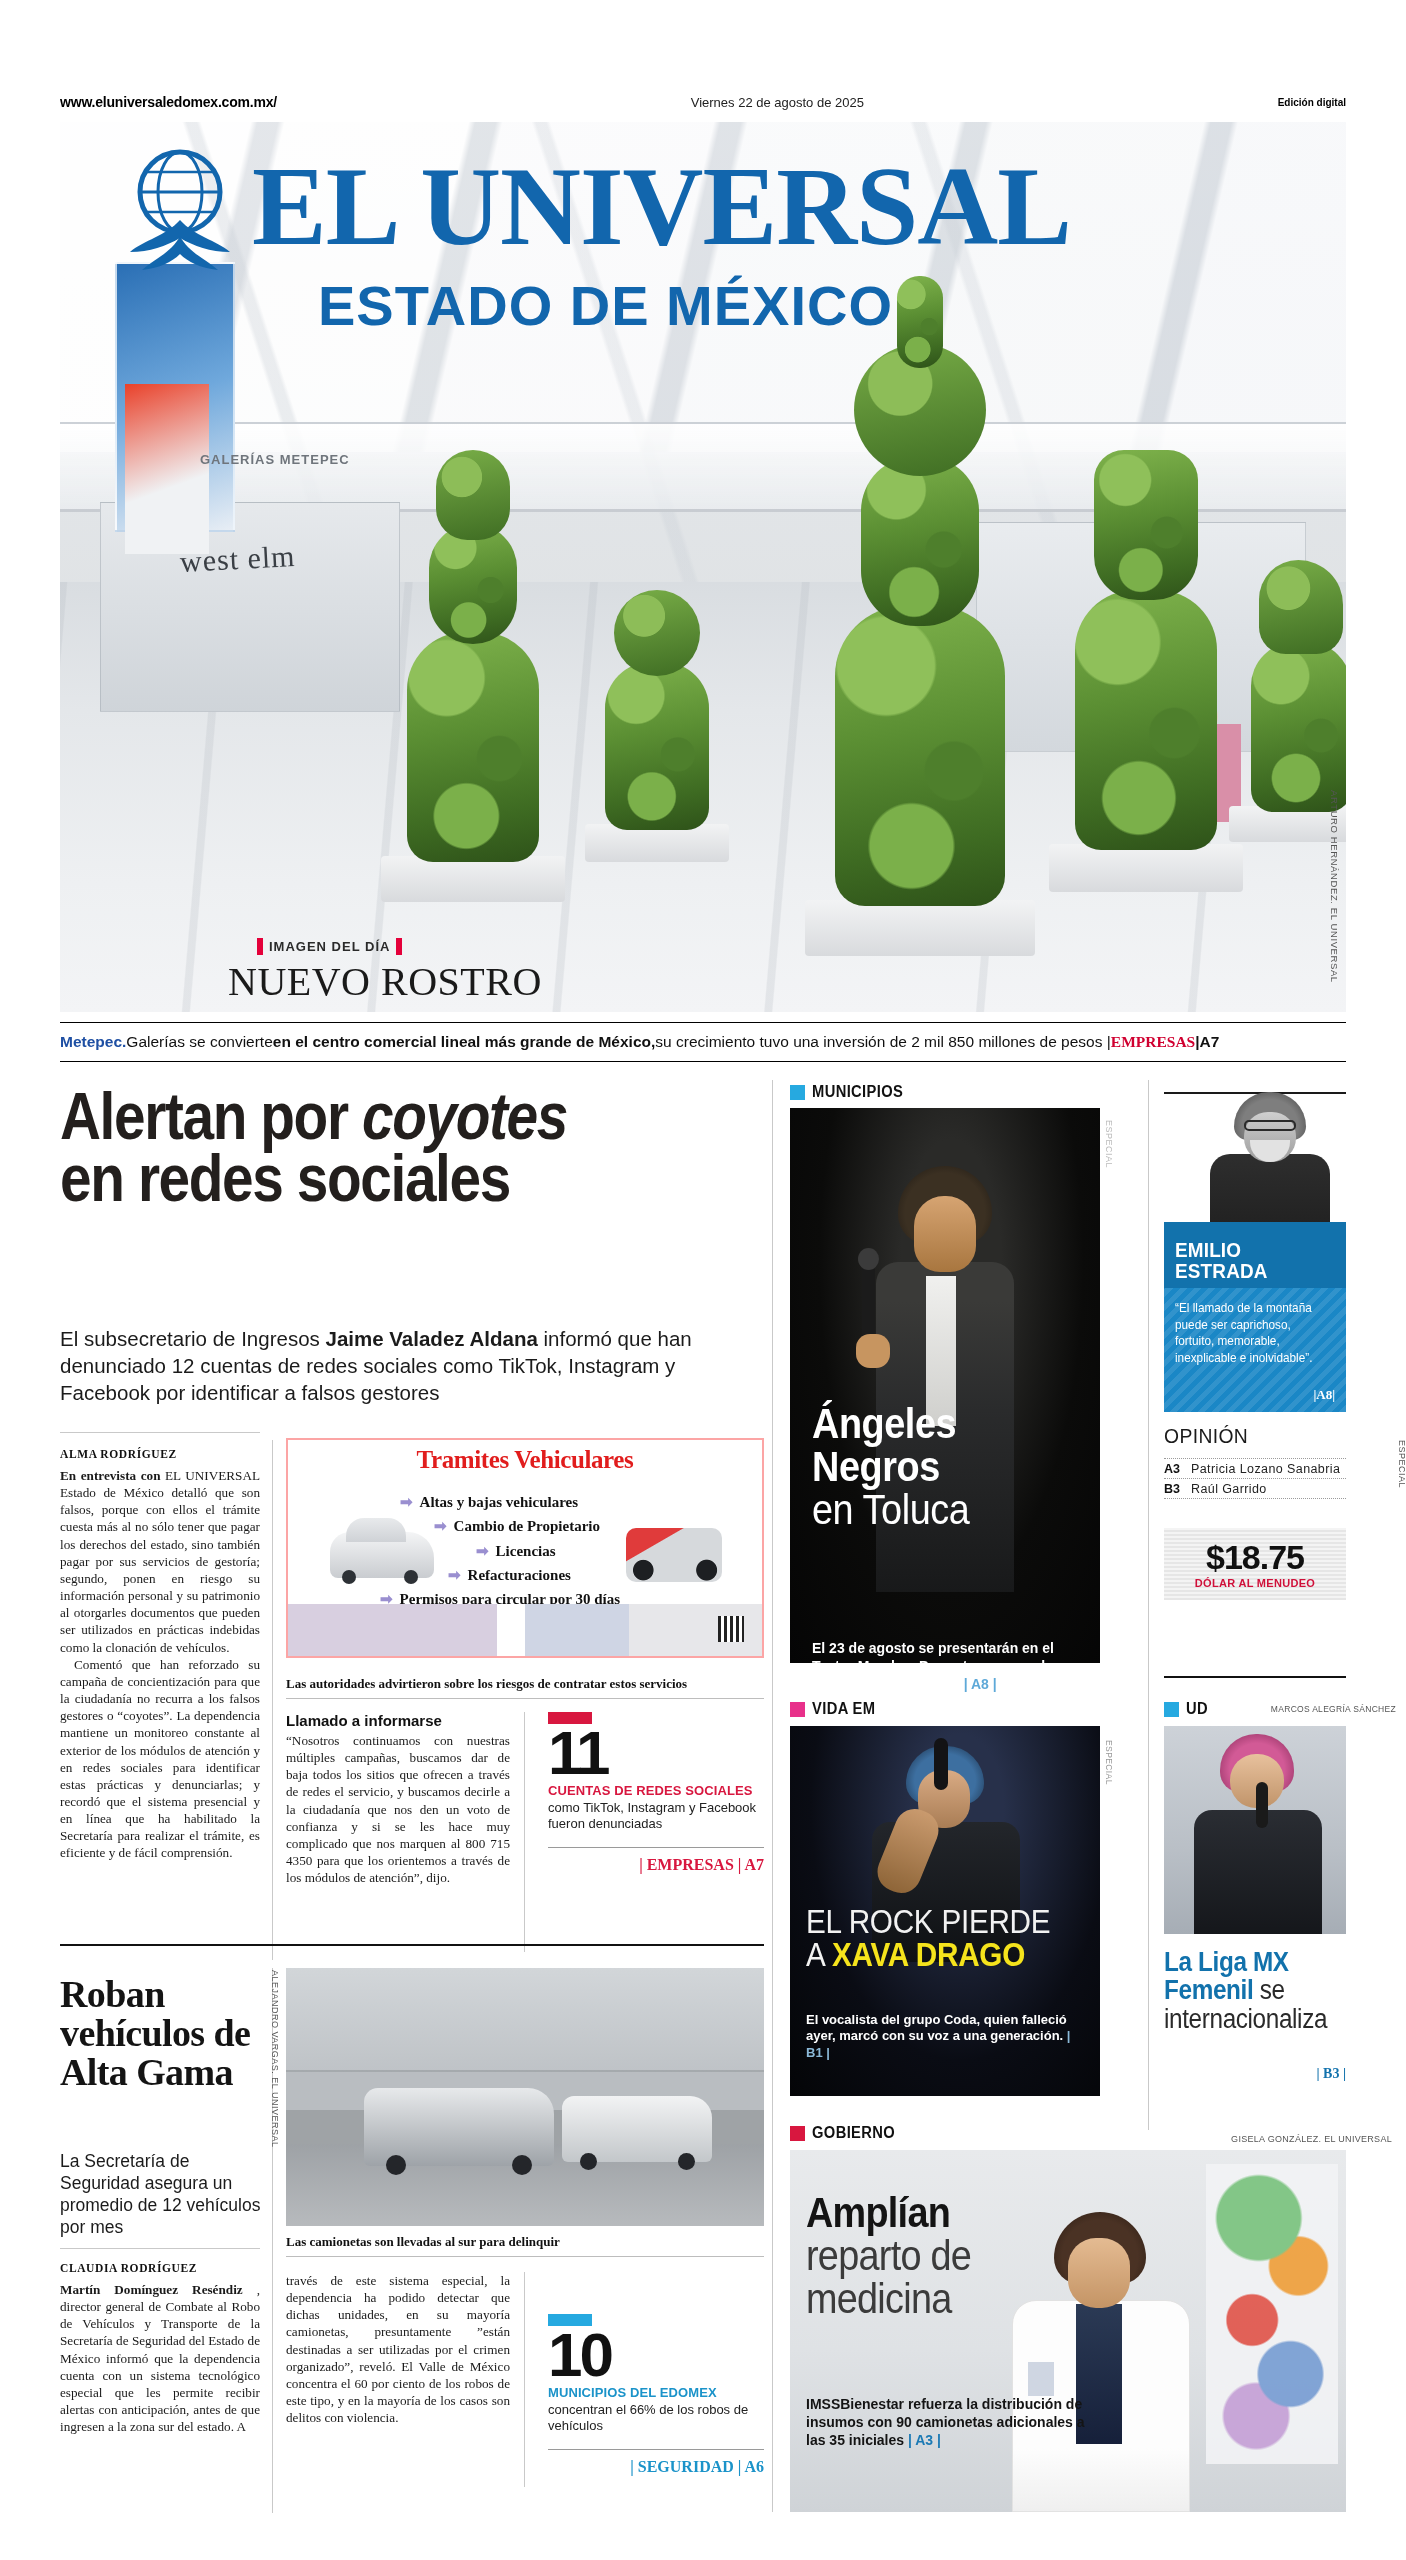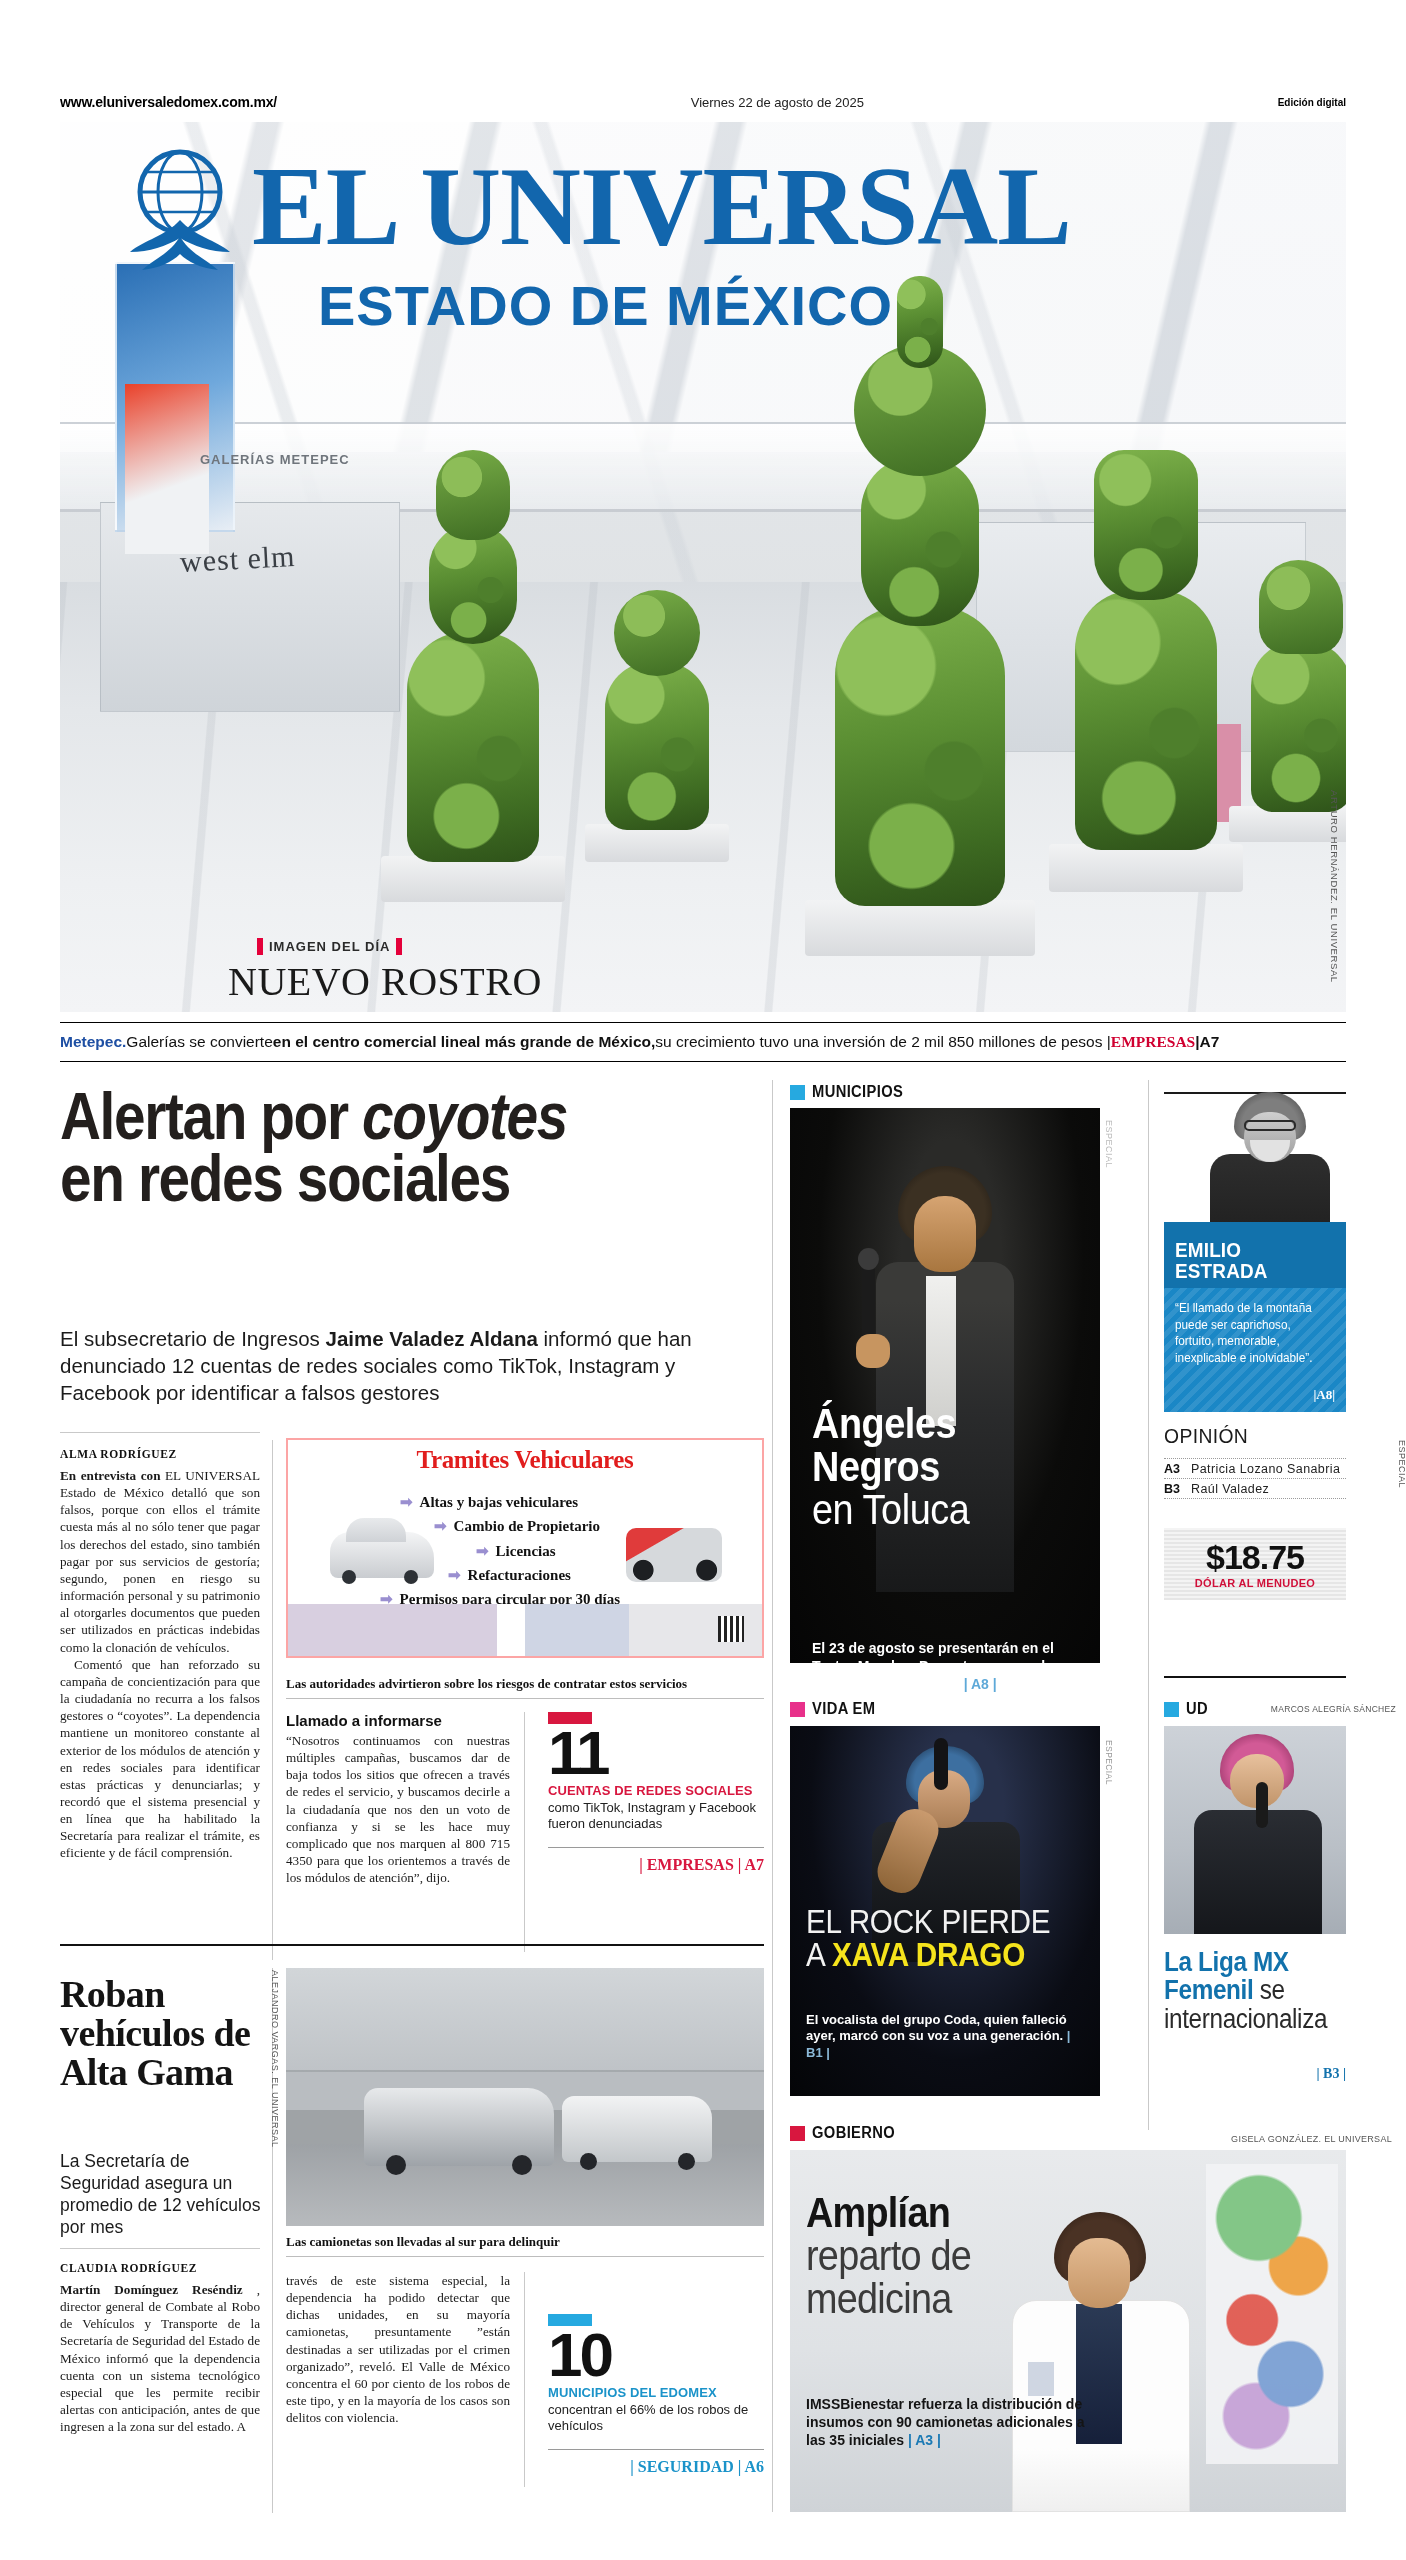--- a/index.html
+++ b/index.html
@@ -746,21 +746,21 @@
   </div>
 
   <div class="op-title">OPINIÓN</div>
   <div class="op-list">
     <div class="row">
       <span class="pg">A3</span>
       <span class="nm">Patricia Lozano Sanabria</span>
     </div>
     <div class="row">
       <span class="pg">B3</span>
-      <span class="nm">Raúl Valadez</span>
+      <span class="nm">Raúl Garrido</span>
     </div>
   </div>
 
   <div class="dolar">
     <div class="v">$18.75</div>
     <div class="l">DÓLAR AL MENUDEO</div>
   </div>
 
   <div class="hrule dark" style="left:1164px; top:1676px; width:182px;"></div>
 

